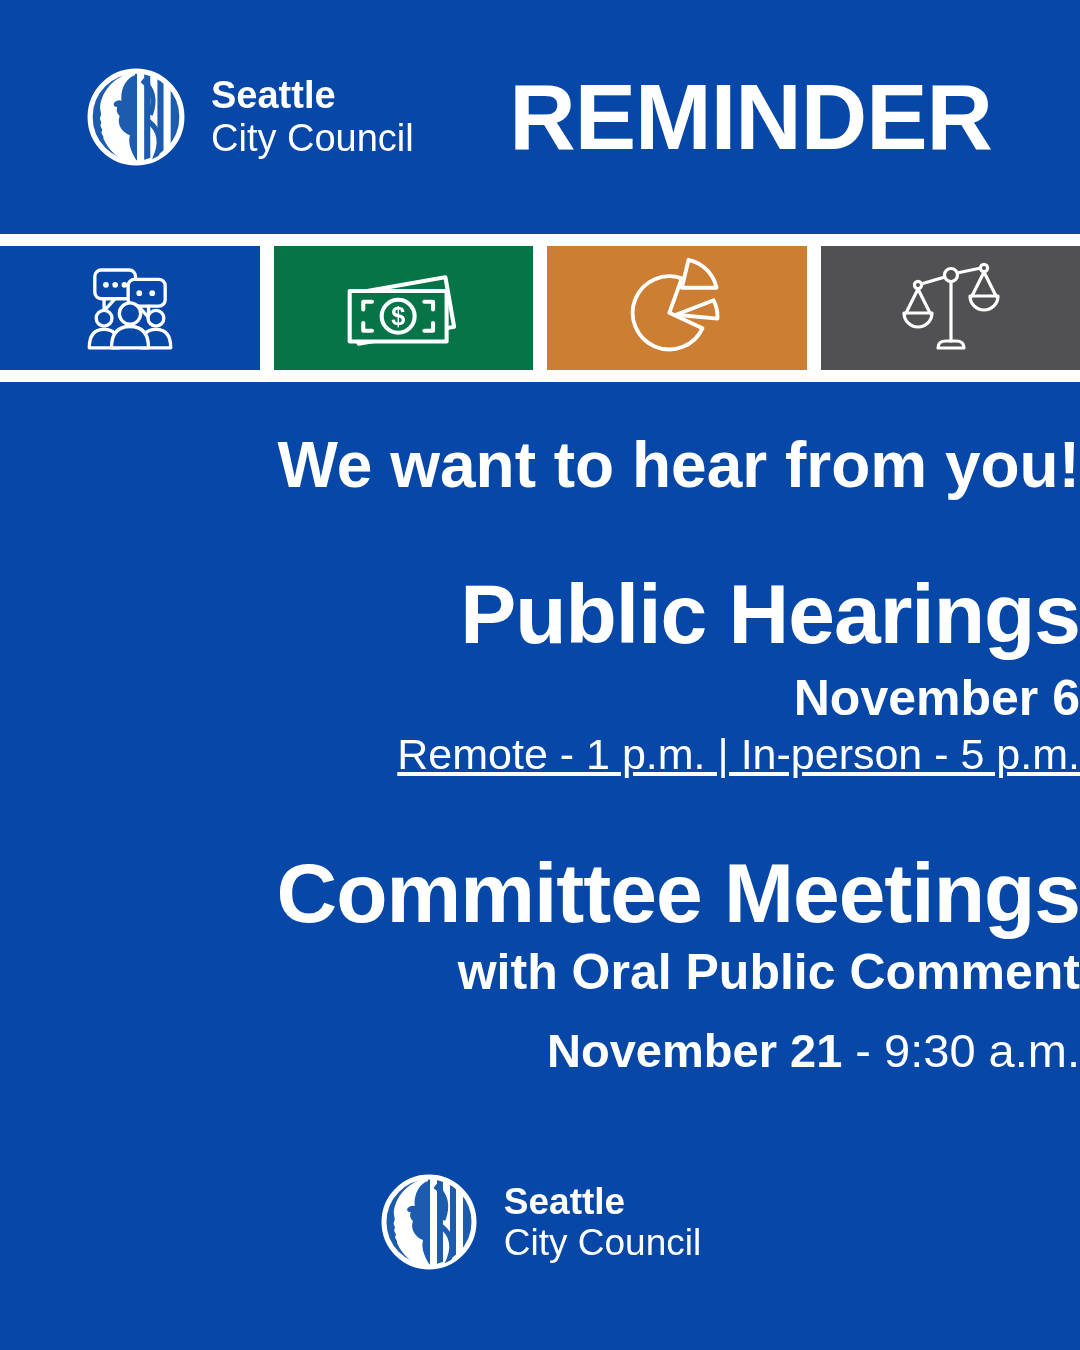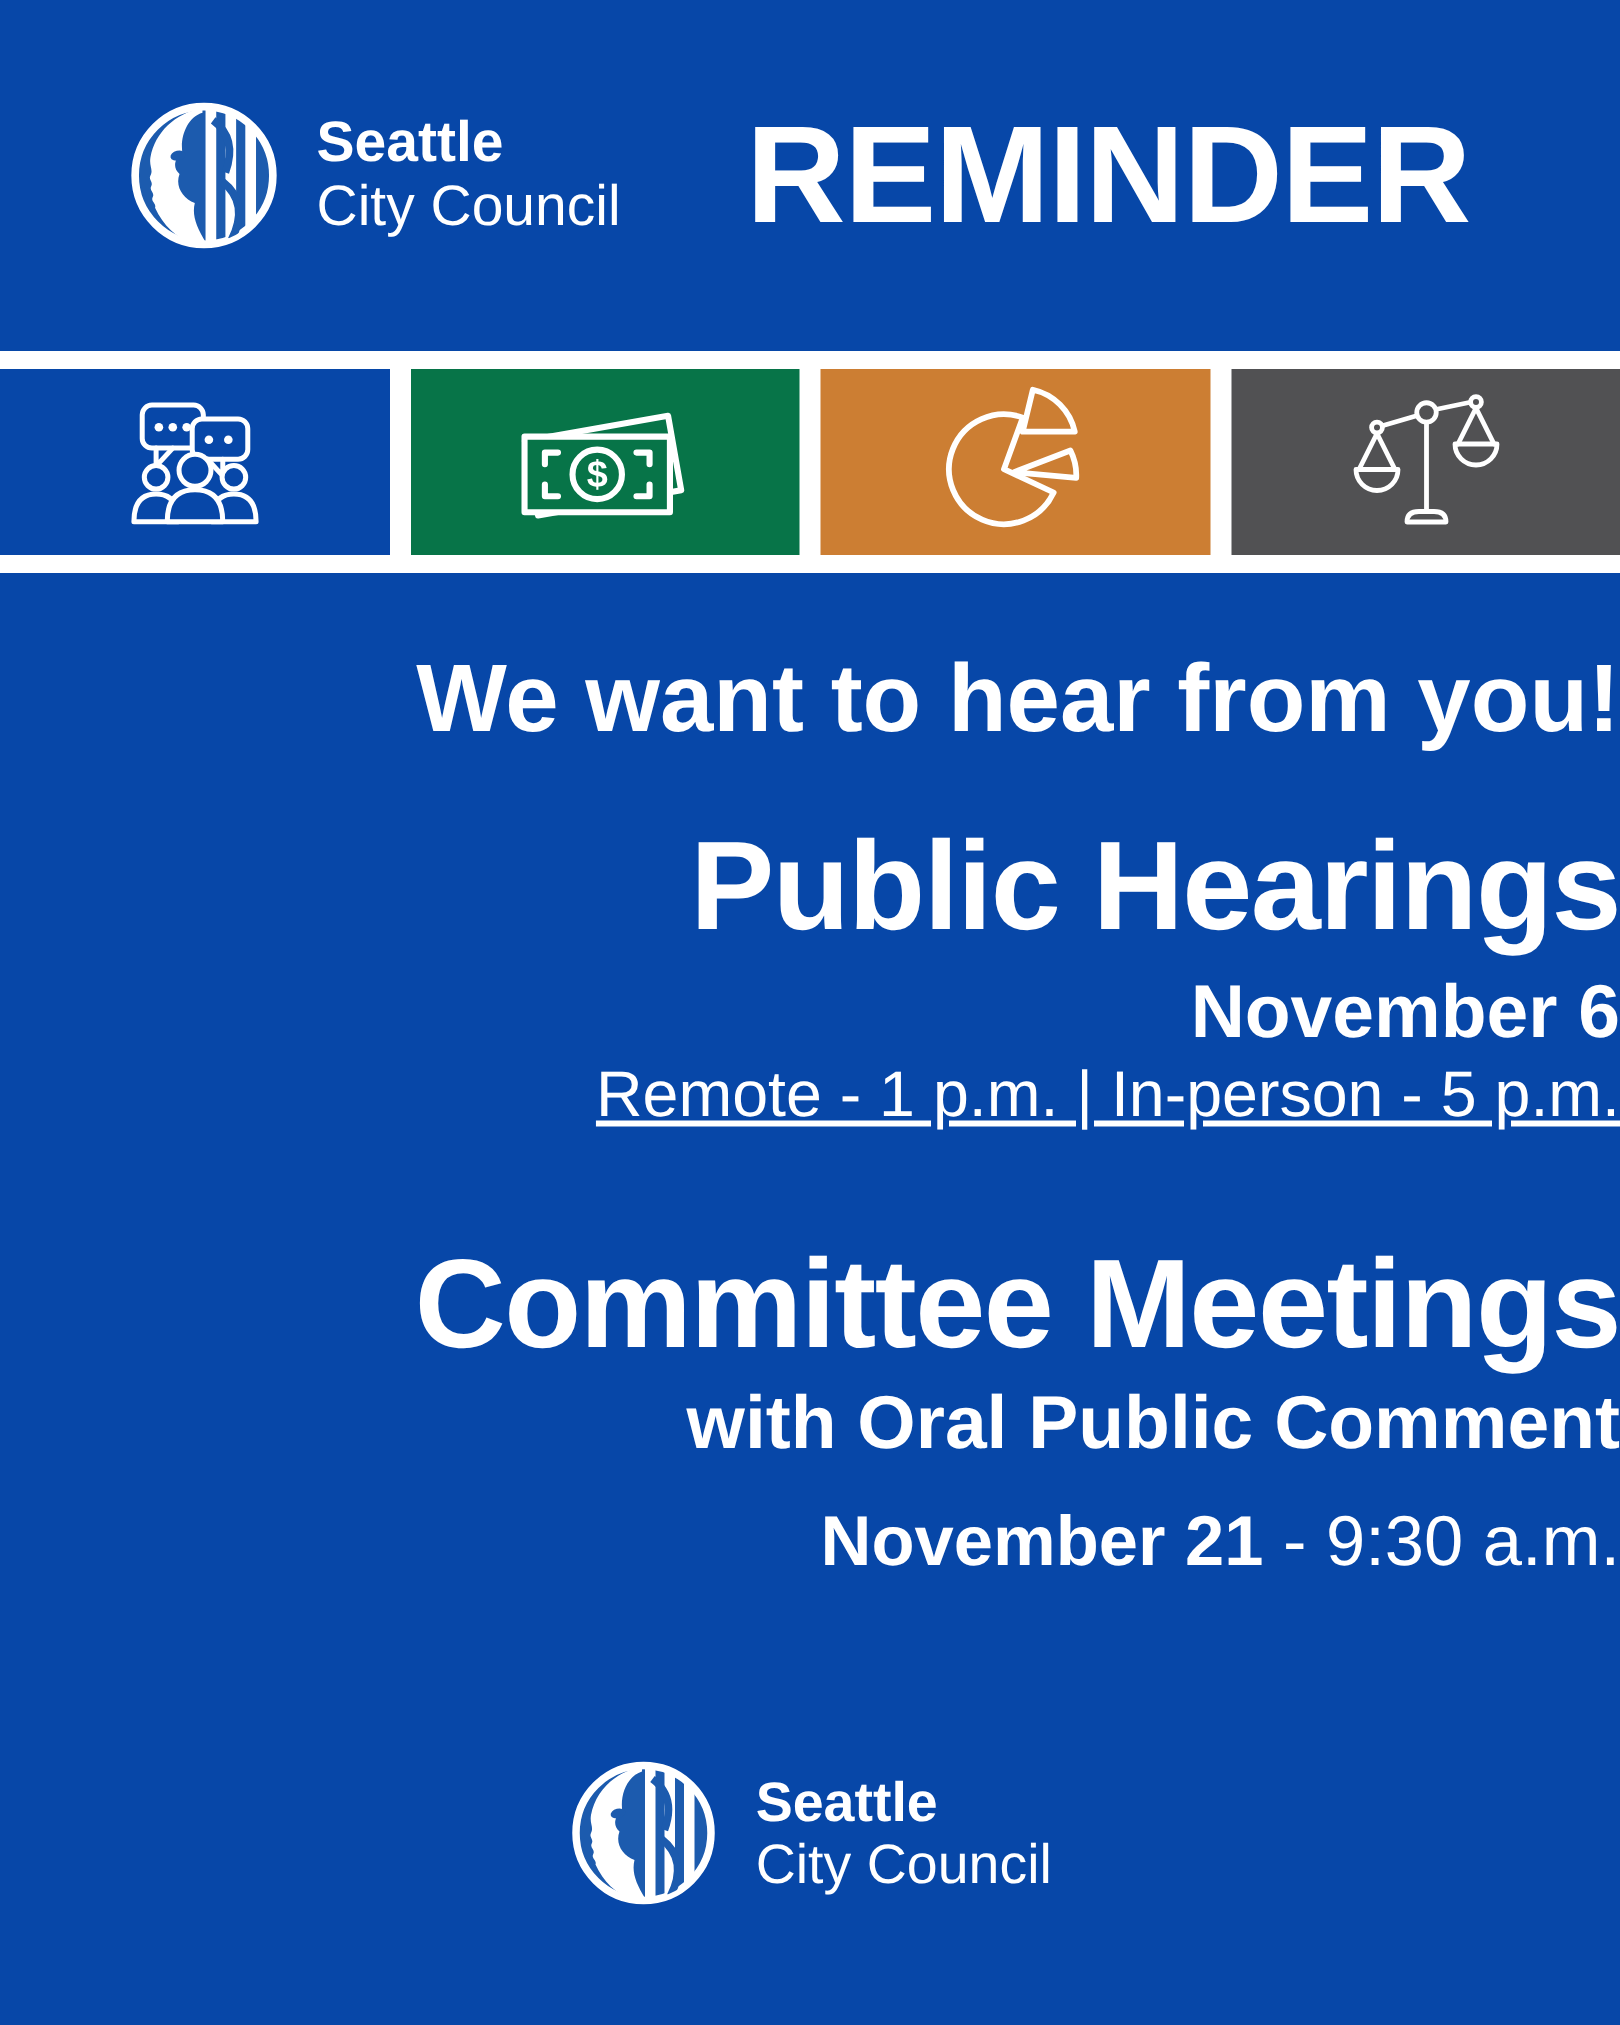--- a/index.html
+++ b/index.html
@@ -18,21 +18,21 @@
     display:flex;align-items:center;justify-content:space-between;
     padding:0 88px 0 85px;box-sizing:border-box;
   }
   .logo-lockup{display:flex;align-items:center;gap:24px;}
   .logo-badge{width:102px;height:102px;flex:0 0 auto;}
   .logo-text{line-height:1.12;font-size:38px;}
   .logo-line1{font-weight:700;}
   .logo-line2{font-weight:400;}
   .reminder{
     font-size:92px;font-weight:800;letter-spacing:-1px;
-    margin:12px;line-height:1;white-space:nowrap;
+    margin:0;line-height:1;white-space:nowrap;
   }
   
   .icon-strip{
     flex:0 0 auto;height:148px;box-sizing:border-box;
     background:#ffffff;
     display:flex;gap:14px;
     padding:12px 0;
   }
   .tile{
     flex:1 1 0;display:flex;align-items:center;justify-content:center;
@@ -40,21 +40,21 @@
   .tile svg{display:block;}
   
   .main{
     flex:1 1 auto;display:flex;flex-direction:column;align-items:flex-end;
     text-align:center;
   }
   .intro{margin-top:48px;font-size:64px;font-weight:700;line-height:1.1;}
   .section-title{
     margin:0;font-size:84px;font-weight:700;line-height:1.05;letter-spacing:-1px;
   }
-  .ph-title{margin-top:46px;}
+  .ph-title{margin-top:70px;}
   .ph-date{margin-top:12px;font-size:50px;font-weight:700;line-height:1.1;}
   .ph-detail{margin-top:4px;font-size:43px;font-weight:400;line-height:1.15;text-decoration:underline;}
   .cm-title{margin-top:70px;}
   .cm-subtitle{margin-top:8px;font-size:50px;font-weight:700;line-height:1.1;}
   .meetings{margin-top:22px;font-size:47px;line-height:1.25;}
   .meeting-line .b{font-weight:700;}
   .meeting-line .t{font-weight:400;}
   
   .footer{
     flex:0 0 auto;

